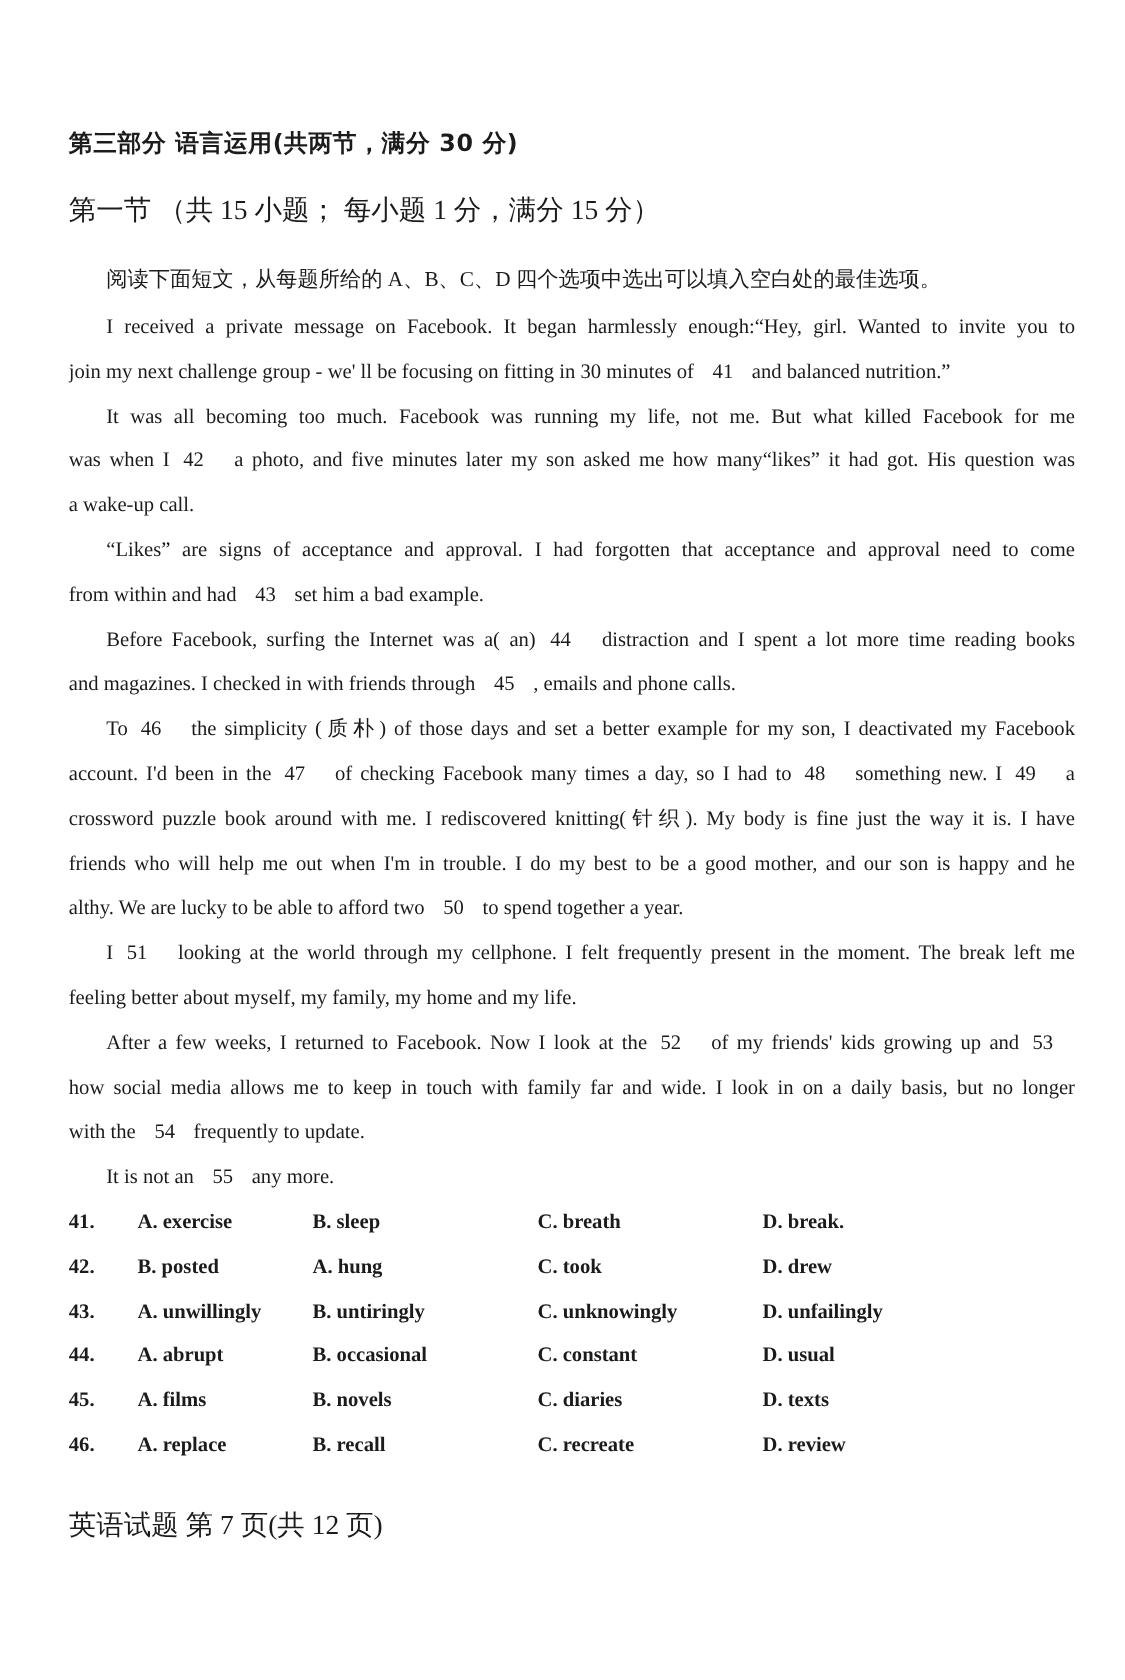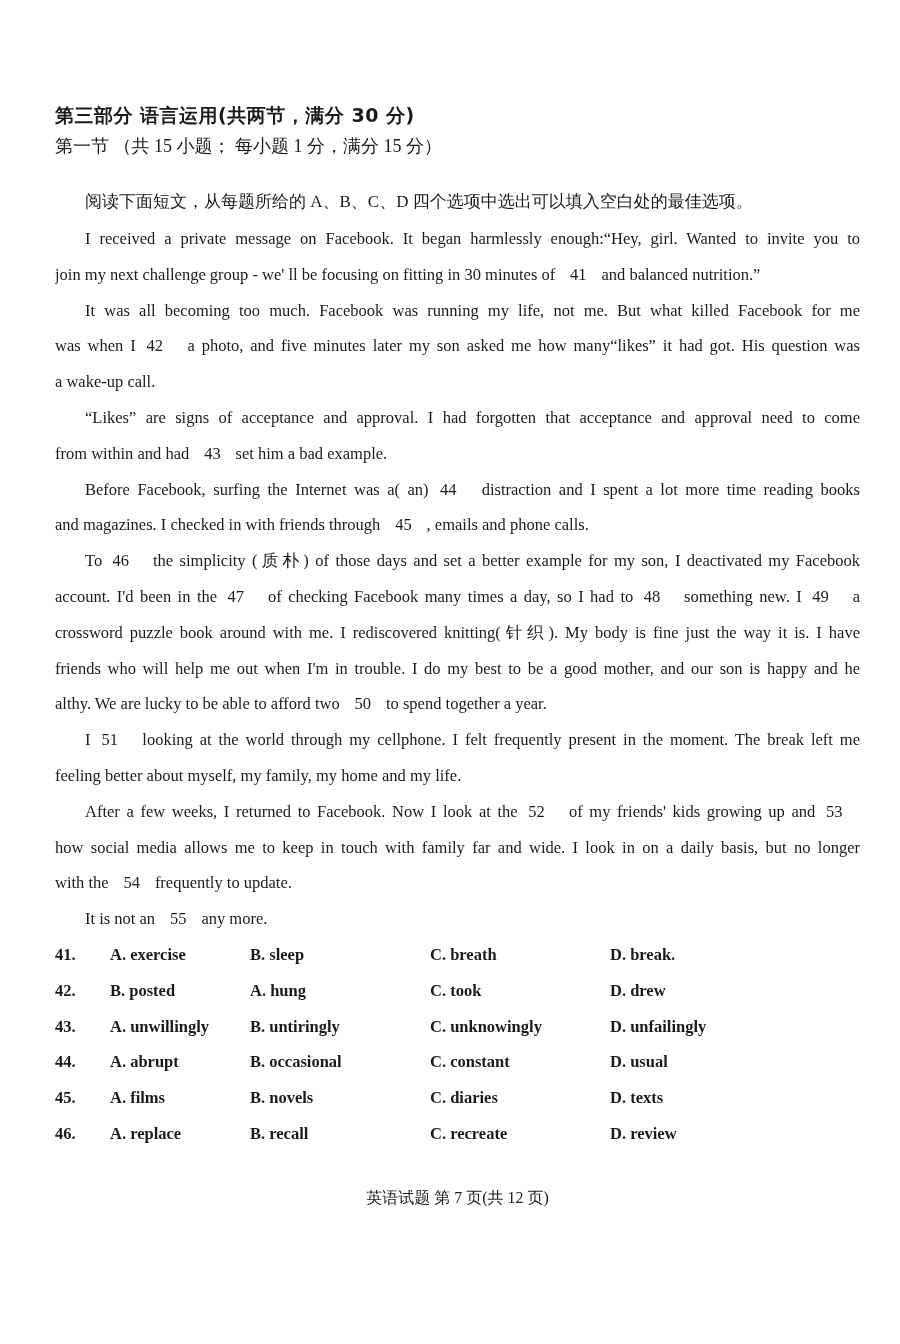--- a/index.html
+++ b/index.html
@@ -16,23 +16,23 @@
     padding: 103px 40px 0 55px;
   }
   .h1 {
     font-family: "DejaVu Sans", sans-serif;
     font-weight: bold;
     font-size: 19px;
     line-height: 24px;
     letter-spacing: 0.5px;
   }
   .h2 {
-    font-size: 18px;
+    font-size: 22px;
     line-height: 22px;
-    margin-top: 8px;
+    margin-top: 30px;
   }
   .instruction {
     font-size: 17px;
     line-height: 22px;
     margin-top: 34px;
     text-indent: 30px;
   }
   .passage { margin-top: 8px; }
   .line {
     height: 35.8px;
@@ -61,22 +61,21 @@
     display: grid;
     grid-template-columns: 55px 140px 180px 180px 1fr;
     height: 35.8px;
     line-height: 35.8px;
     font-size: 16.5px;
   }
   .q-cell { overflow: hidden; font-weight: bold; }
   .footer {
     margin-top: 35px;
     width: 805px;
-    text-align: center;
-    font-size: 16px;
+    font-size: 22px;
     line-height: 22px;
   }
 </style>
 </head>
 <body>
 
 <div class="page">
   <div class="h1">第三部分  语言运用(共两节，满分 30 分)</div>
   <div class="h2">第一节 （共 15 小题；  每小题 1 分，满分 15 分）</div>
   <div class="instruction">阅读下面短文，从每题所给的 A、B、C、D 四个选项中选出可以填入空白处的最佳选项。</div>

